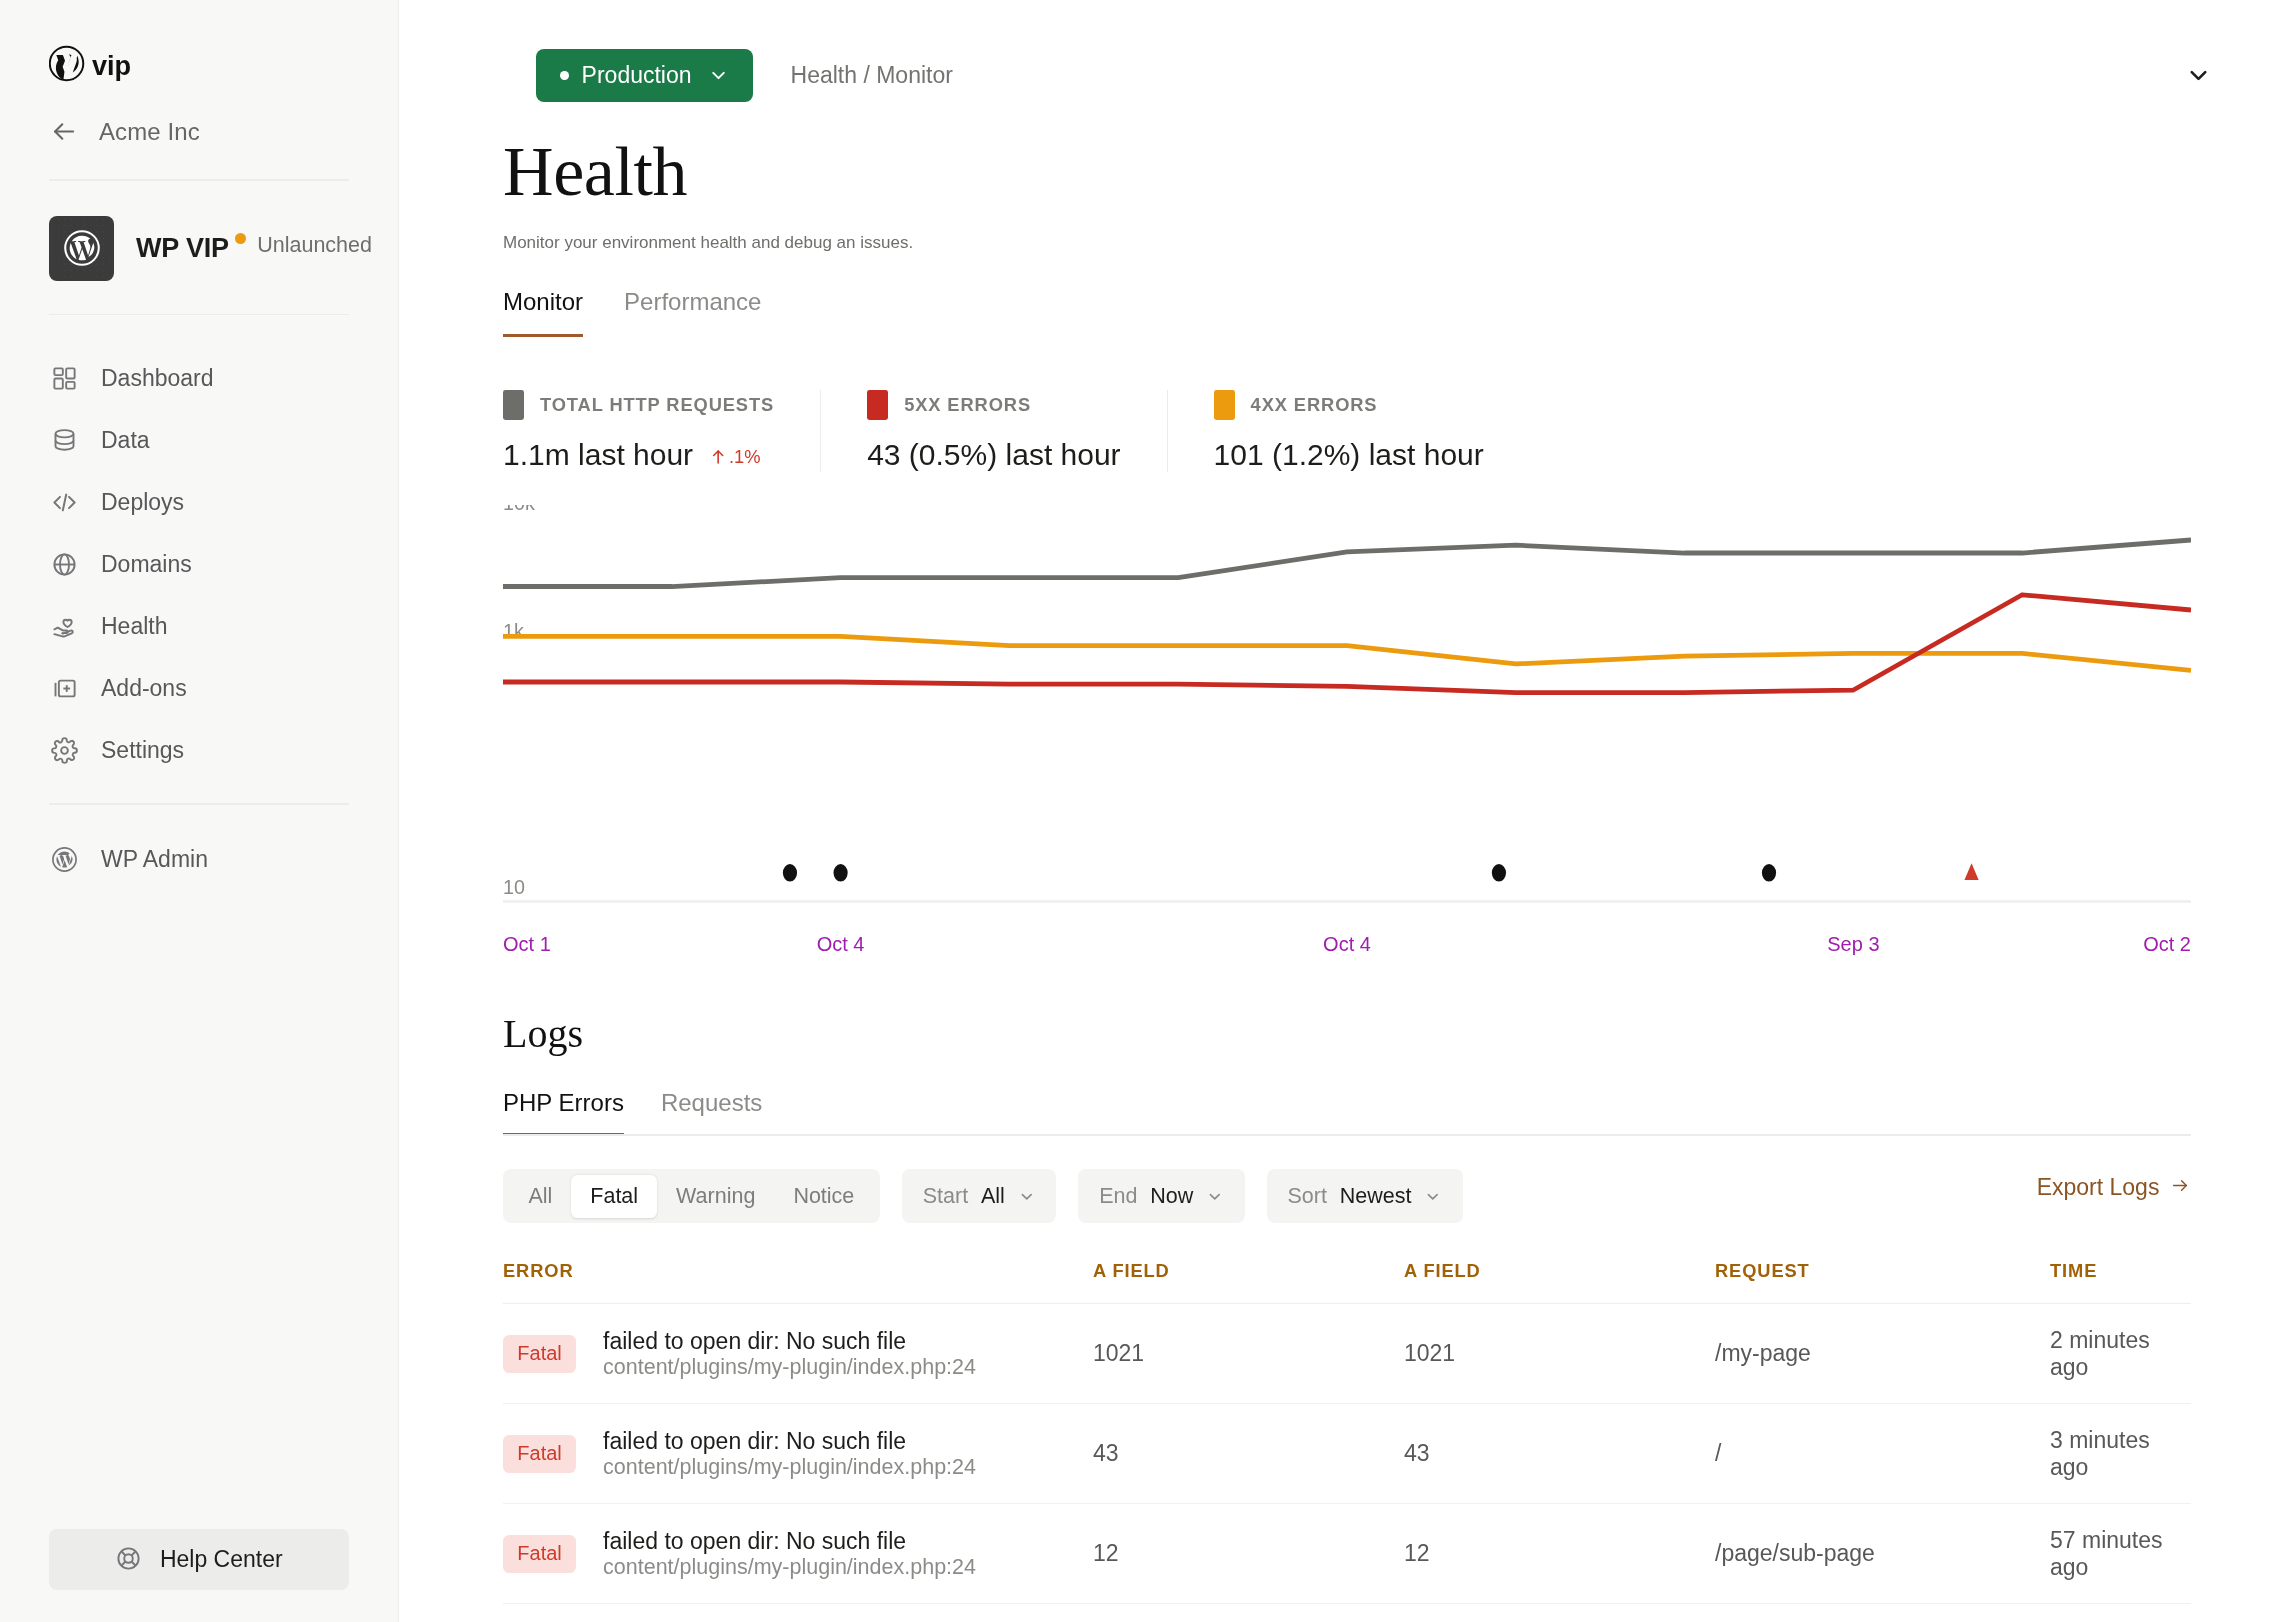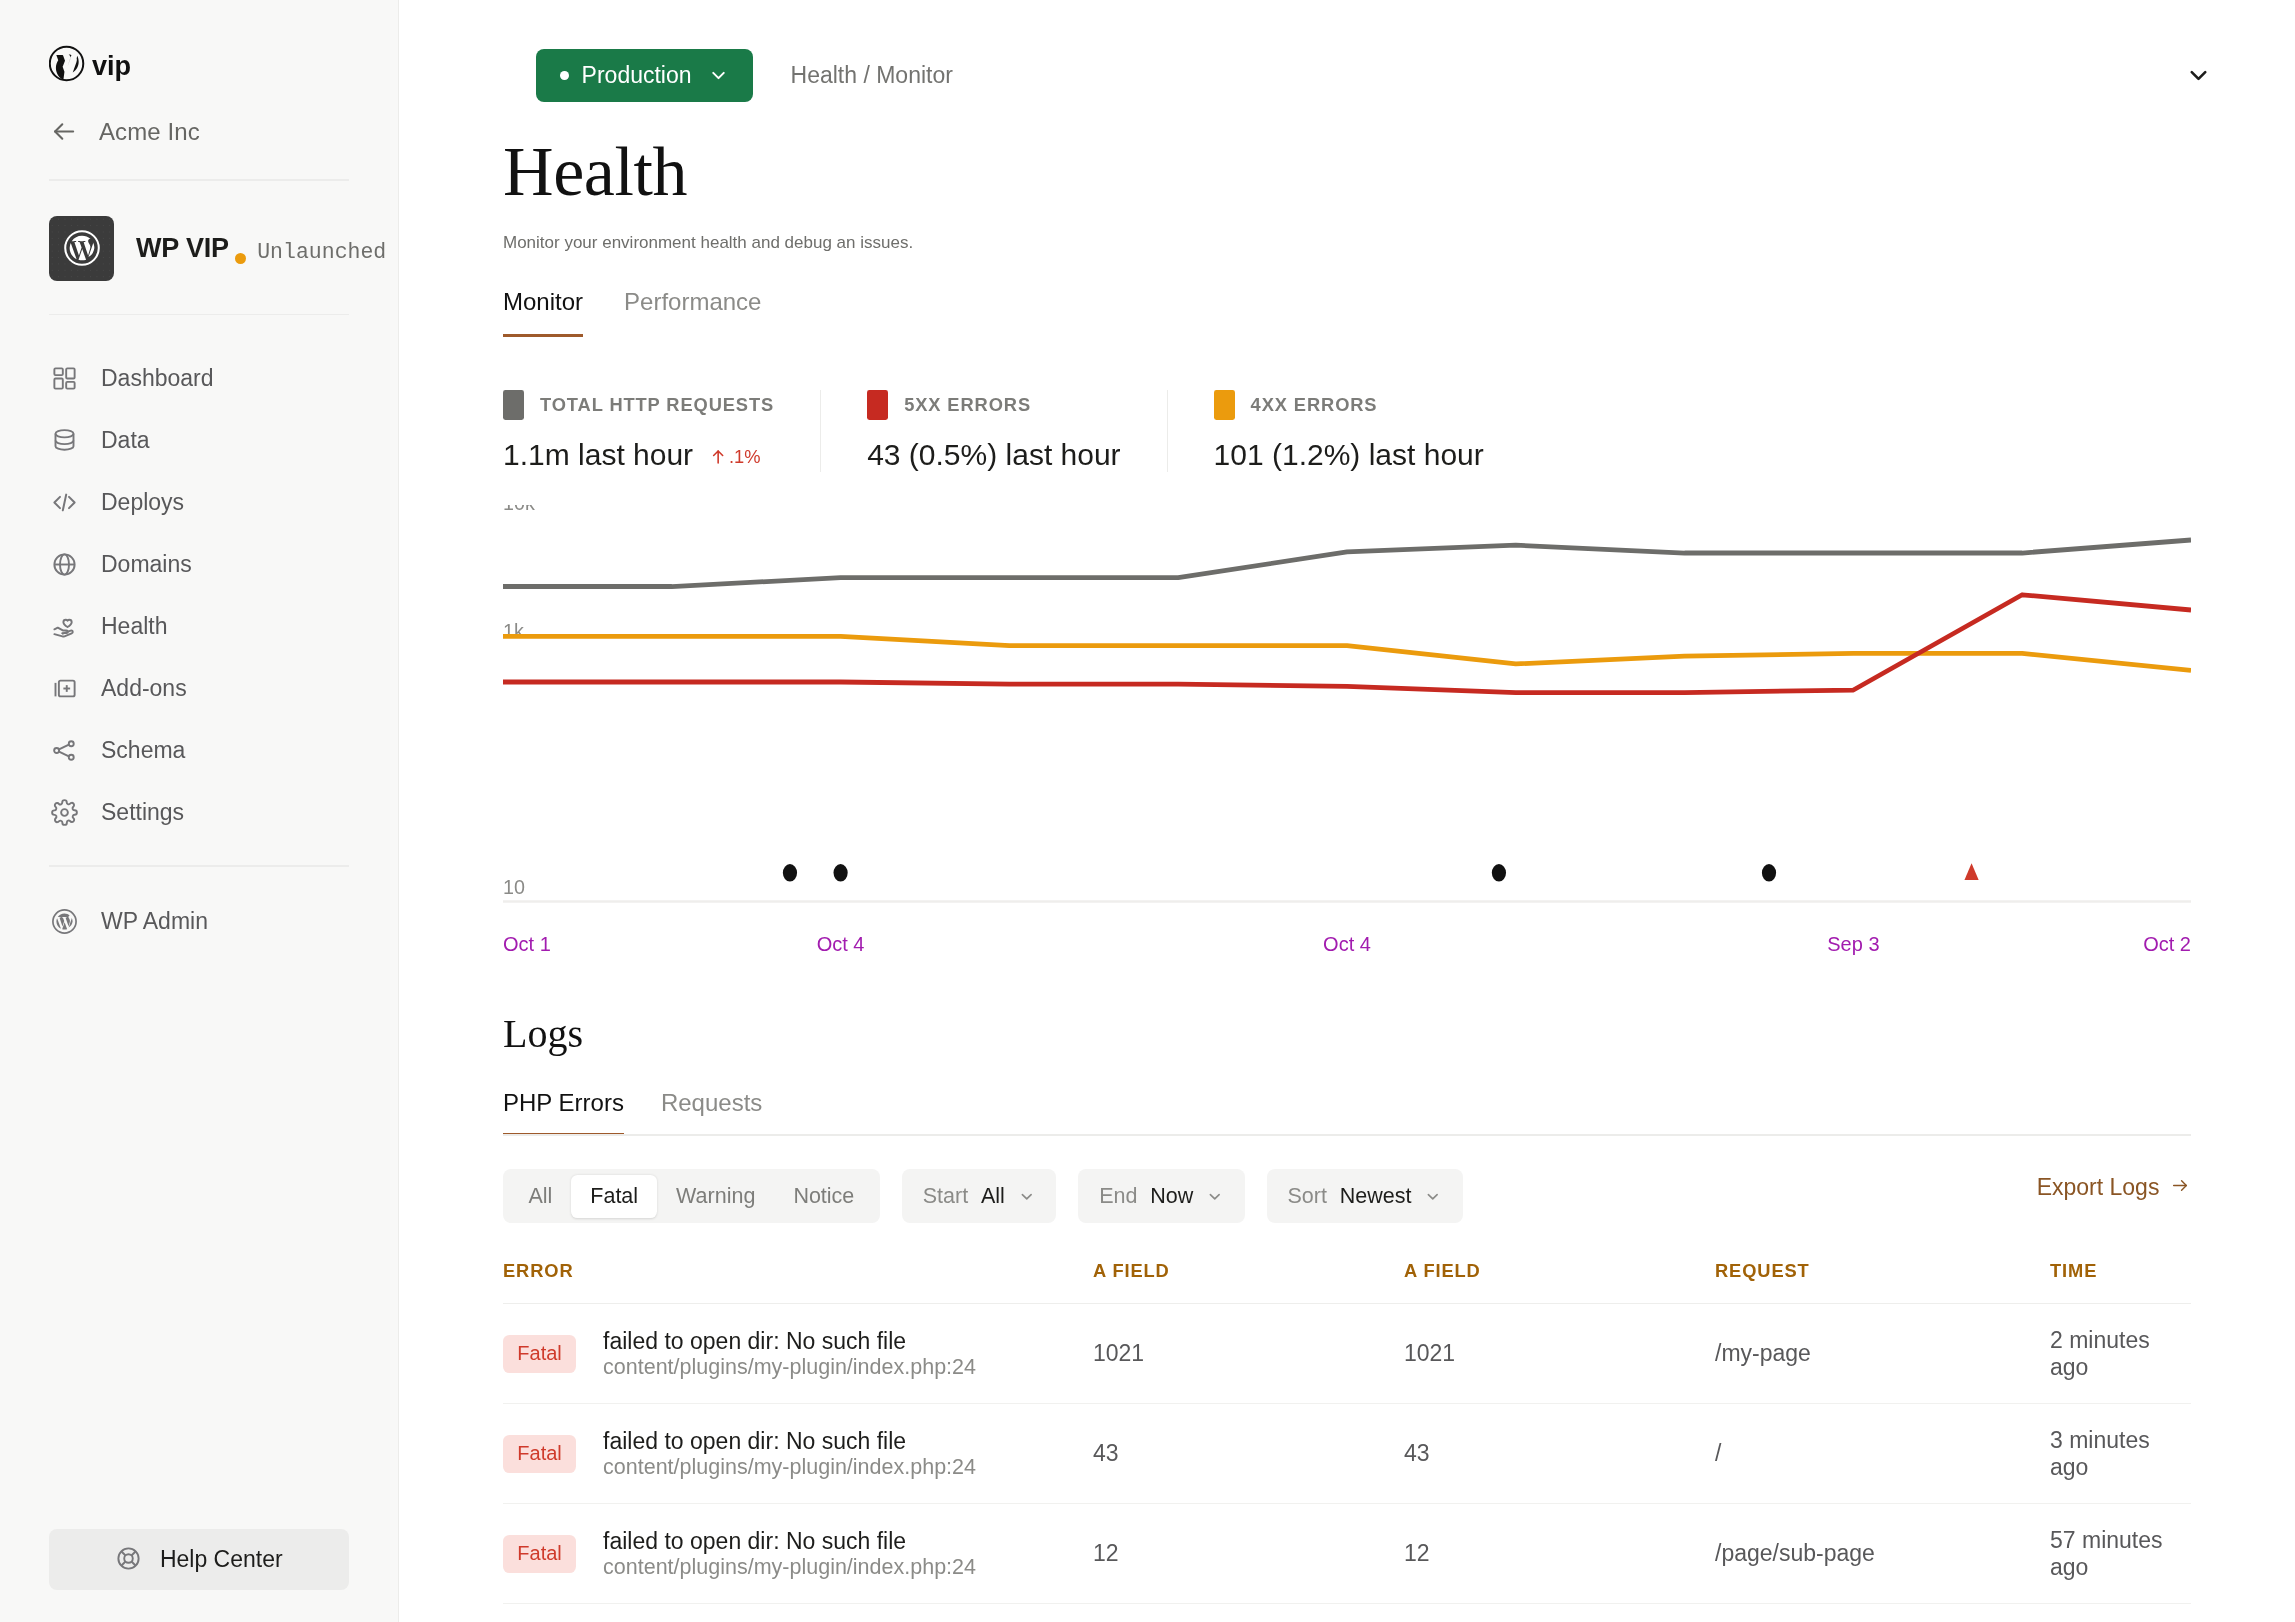--- a/index.html
+++ b/index.html
@@ -42,21 +42,21 @@
     position: relative; overflow: hidden;
   }
   .sb-site .tile::before {
     content: ""; position: absolute; inset: 0;
     background-image: radial-gradient(#555 0.8px, transparent 0.8px);
     background-size: 6.4px 6.4px; opacity: .55;
   }
   .sb-site .tile svg { position: relative; z-index: 1; }
   .sb-site .meta { display: flex; flex-direction: row; gap: 6.4px; }
   .sb-site .name { font-size: 27px; font-weight: 700; color: #1d1d1b; letter-spacing: -0.2px; }
-  .sb-site .status { display: flex; align-items: flex-end; gap: 11px; font-family: Liberation Mono, monospace; }
+  .sb-site .status { display: flex; align-items: flex-start; gap: 11px; }
   .sb-site .dot { width: 11px; height: 11px; border-radius: 50%; background: #eb9b0d; flex:0 0 11px;}
   .sb-site .status-txt { font-size: 21.5px; color: #6e6e6b; }
 
   .sb-nav { padding: 0 0 0 49px; margin-top: 32px; }
   .sb-item {
     display: flex; align-items: center; gap: 22px;
     height: 62px; cursor: pointer; color: #58585a;
   }
   .sb-item .ic { width: 30px; height: 30px; flex: 0 0 30px; display:flex; align-items:center; justify-content:center;}
   .sb-item .lbl { font-size: 23px; color: #58585a; }
@@ -269,32 +269,20 @@
         <svg width="27" height="27" viewBox="0 0 24 24" fill="none" stroke="#77777a" stroke-width="1.7">
             <rect x="7" y="5" width="14" height="14" rx="1.5"></rect>
             <line x1="14" y1="9" x2="14" y2="15"></line>
             <line x1="11" y1="12" x2="17" y2="12"></line>
             <path d="M4 7v12"></path>
           </svg>
       </span>
       <span class="lbl">Add-ons</span>
     </div>
 
-    <div class="sb-item">
-      <span class="ic">
-        <svg width="27" height="27" viewBox="0 0 24 24" fill="none" stroke="#77777a" stroke-width="1.7">
-            <circle cx="5" cy="12" r="2.2"></circle>
-            <circle cx="18" cy="6" r="2.2"></circle>
-            <circle cx="18" cy="18" r="2.2"></circle>
-            <line x1="7.1" y1="11" x2="15.9" y2="6.8"></line>
-            <line x1="7.1" y1="13" x2="15.9" y2="17.2"></line>
-          </svg>
-      </span>
-      <span class="lbl">Schema</span>
-    </div>
 
     <div class="sb-item">
       <span class="ic">
         <svg width="27" height="27" viewBox="0 0 24 24" fill="none" stroke="#77777a" stroke-width="1.7">
             <circle cx="12" cy="12" r="3"></circle>
             <path d="M19.4 15a1.6 1.6 0 0 0 .3 1.8l.1.1a2 2 0 1 1-2.8 2.8l-.1-.1a1.6 1.6 0 0 0-1.8-.3 1.6 1.6 0 0 0-1 1.5V21a2 2 0 1 1-4 0v-.1A1.6 1.6 0 0 0 9 19.4a1.6 1.6 0 0 0-1.8.3l-.1.1a2 2 0 1 1-2.8-2.8l.1-.1a1.6 1.6 0 0 0 .3-1.8 1.6 1.6 0 0 0-1.5-1H3a2 2 0 1 1 0-4h.1A1.6 1.6 0 0 0 4.6 9a1.6 1.6 0 0 0-.3-1.8l-.1-.1a2 2 0 1 1 2.8-2.8l.1.1a1.6 1.6 0 0 0 1.8.3H9a1.6 1.6 0 0 0 1-1.5V3a2 2 0 1 1 4 0v.1a1.6 1.6 0 0 0 1 1.5 1.6 1.6 0 0 0 1.8-.3l.1-.1a2 2 0 1 1 2.8 2.8l-.1.1a1.6 1.6 0 0 0-.3 1.8V9a1.6 1.6 0 0 0 1.5 1H21a2 2 0 1 1 0 4h-.1a1.6 1.6 0 0 0-1.5 1z"></path>
           </svg>
       </span>
       <span class="lbl">Settings</span>
     </div>

